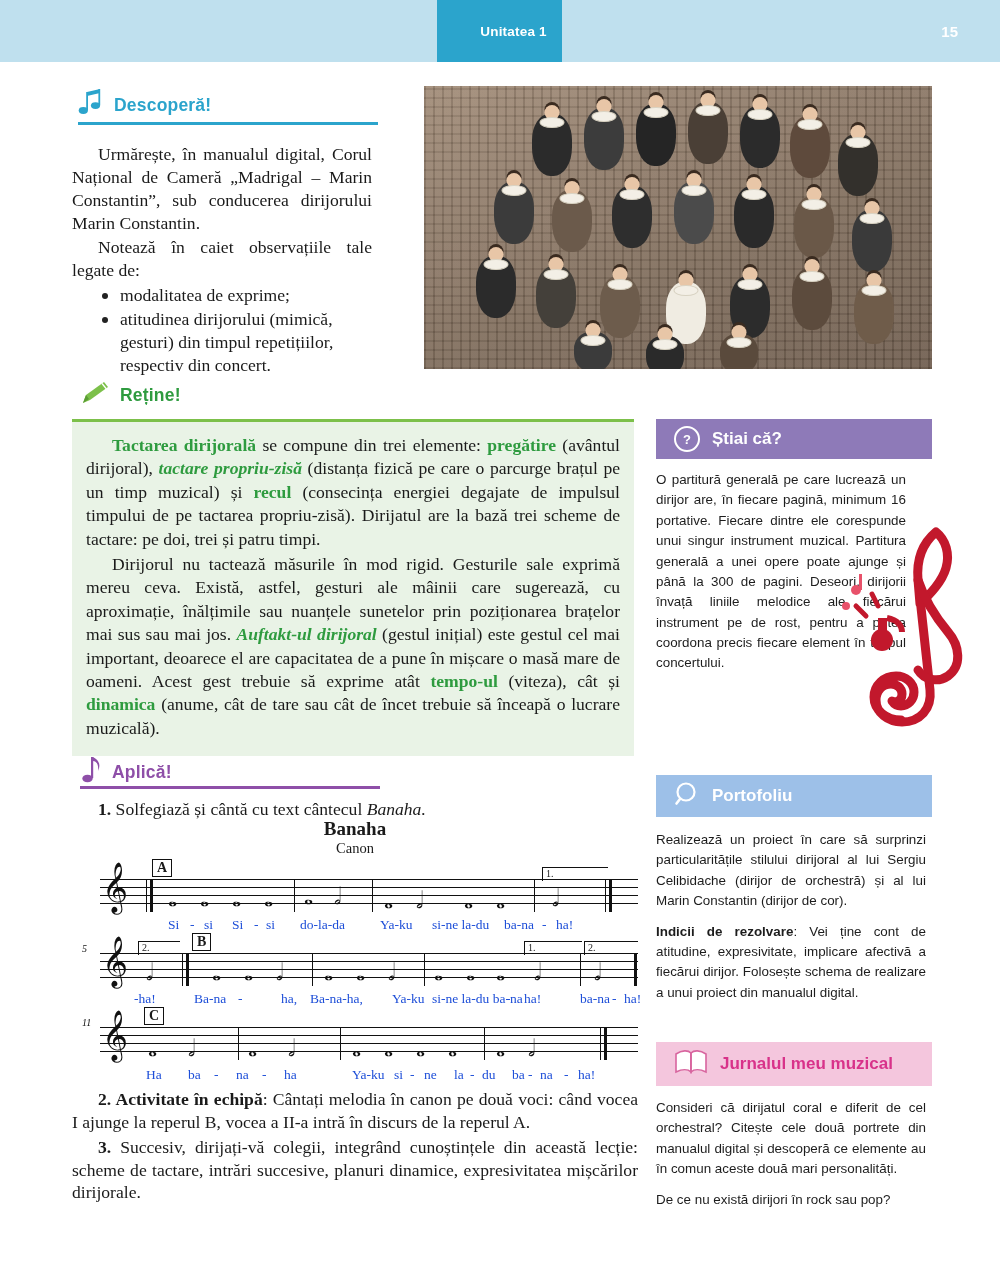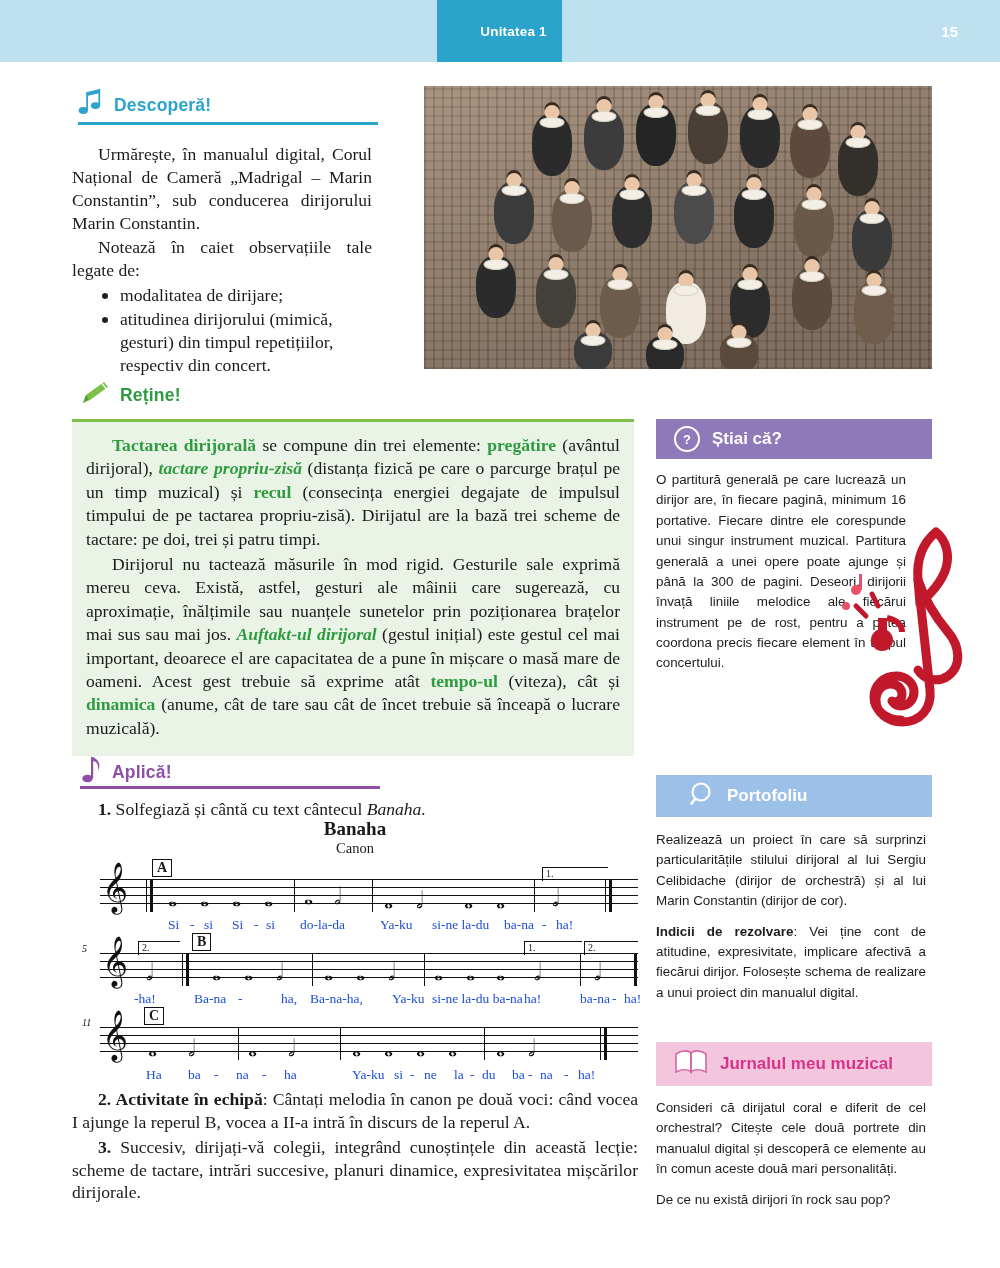--- a/index.html
+++ b/index.html
@@ -297,21 +297,21 @@
     </svg>
   </span>
   <span class="label" style="color:#2ba4cc;">Descoperă!</span>
 </div>
 <div class="rule" style="left:78px; top:122px; width:300px; background:#2ba4cc;"></div>
 
 <div class="left-col" style="top:143px; width:300px;">
   <p class="body">Urmărește, în manualul digital, Corul Național de Cameră „Madrigal – Marin Constantin”, sub conducerea dirijorului Marin Constantin.</p>
   <p class="body">Notează în caiet observațiile tale legate de:</p>
   <ul class="bullets">
-    <li>modalitatea de dirijare;</li>
+    <li>modalitatea de exprime;</li>
     <li>atitudinea dirijorului (mimică, gesturi) din timpul repetițiilor, respectiv din concert.</li>
   </ul>
 </div>
 
 <div class="photo">
   <div class="floor"></div>
 
   <div class="sing" style="left:108px; top:28px; width:40px; height:62px; background:#2b2b2b;">
       <div class="head"></div>
       <div class="ruff"></div>
@@ -599,21 +599,21 @@
     <div class="lyric" style="left:506px; top:58px;">ha!</div>
   </div>
 </div>
 
 <div style="position:absolute; left:72px; top:1088px; width:566px;">
   <p class="body"><span class="num">2. Activitate în echipă</span><span>: Cântați melodia în canon pe două voci: când vocea I ajunge la reperul B, vocea a II-a intră în discurs de la reperul A.</span></p>
   <p class="body"><span class="num">3.</span><span> Succesiv, dirijați-vă colegii, integrând cunoștințele din această lecție: scheme de tactare, intrări succesive, planuri dinamice, expresivitatea mișcărilor dirijorale.</span></p>
 </div>
 
 <div style="position:absolute; left:656px; top:775px; width:276px; height:42px; background:#9dc0e8;"></div>
-<div class="side-head" style="left:671px; top:775px; width:321px; height:42px;">
+<div class="side-head" style="left:656px; top:775px; width:321px; height:42px;">
   <span>
     <svg width="26" height="26" viewBox="0 0 26 26">
       <circle cx="12" cy="11" r="8.5" fill="none" stroke="#ffffff" stroke-width="2.2"></circle>
       <line x1="6" y1="18" x2="2.5" y2="22.5" stroke="#ffffff" stroke-width="2.6" stroke-linecap="round"></line>
     </svg>
   </span>
   <span class="label">Portofoliu</span>
 </div>
 <div class="side-body" style="left:656px; top:830px; width:270px;">
   <p>Realizează un proiect în care să surprinzi particularitățile stilului dirijoral al lui Sergiu Celibidache (dirijor de orchestră) și al lui Marin Constantin (dirijor de cor).</p>

